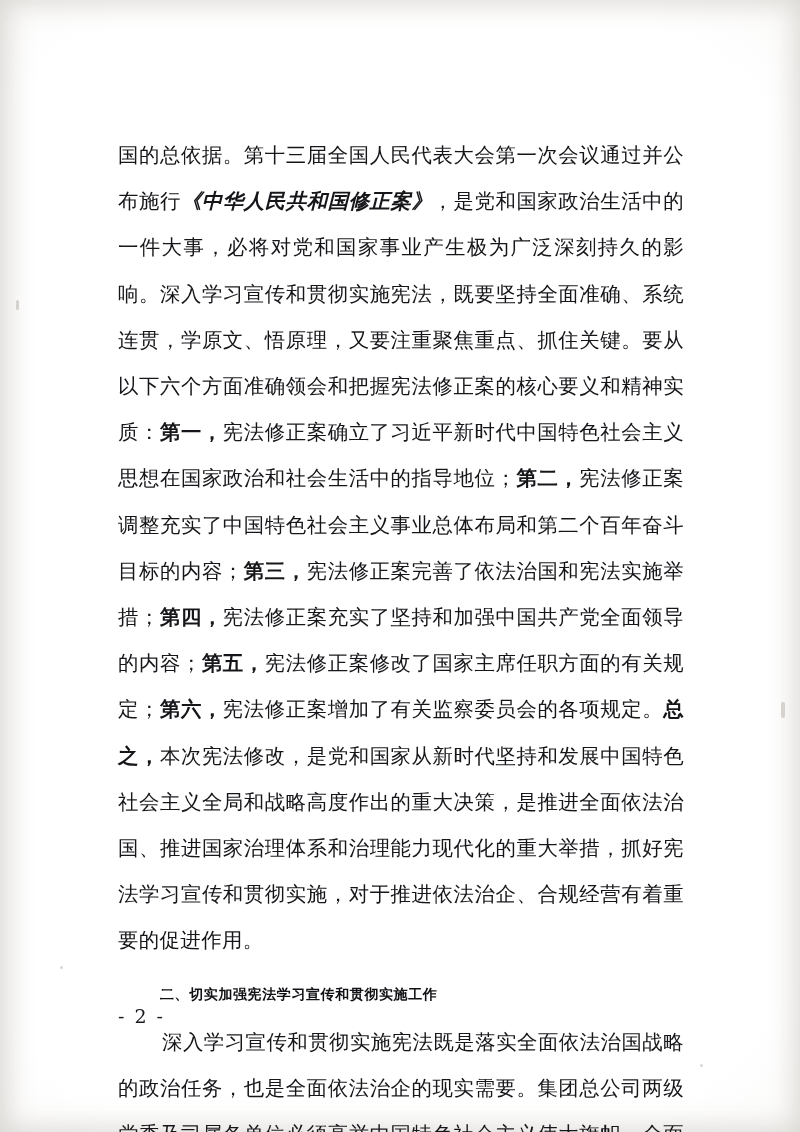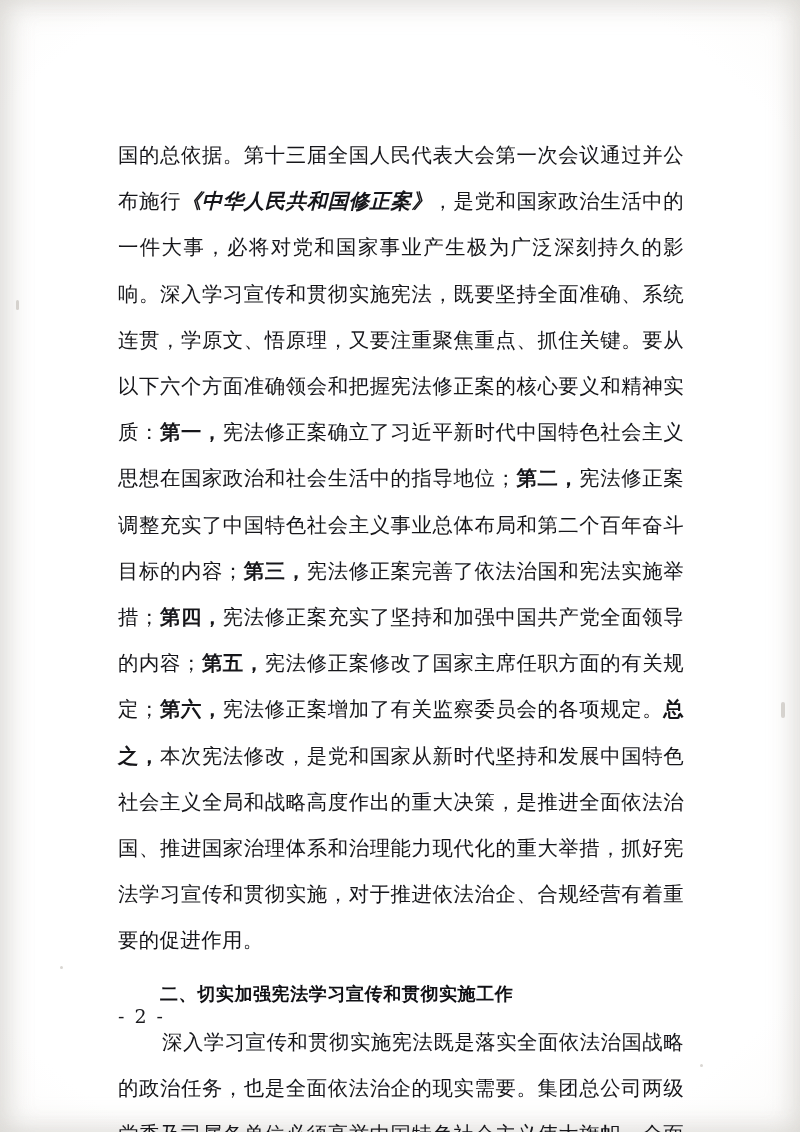--- a/index.html
+++ b/index.html
@@ -57,21 +57,21 @@
     text-justify: inter-character;
     letter-spacing: 0.4px;
     font-family: "DejaVu Serif", serif;
     margin: 0;
   }
   .para.body-1 {
     text-indent: 0;
   }
 
   .heading {
-    font-size: 18px;
+    font-size: 14px;
     line-height: 46px;
     margin: 7px 0 0 0;
     padding-left: 42px;
     font-weight: bold;
     color: #101014;
     letter-spacing: 0.6px;
     font-family: "DejaVu Sans", sans-serif;
   }
 
   .para.body-2 {

